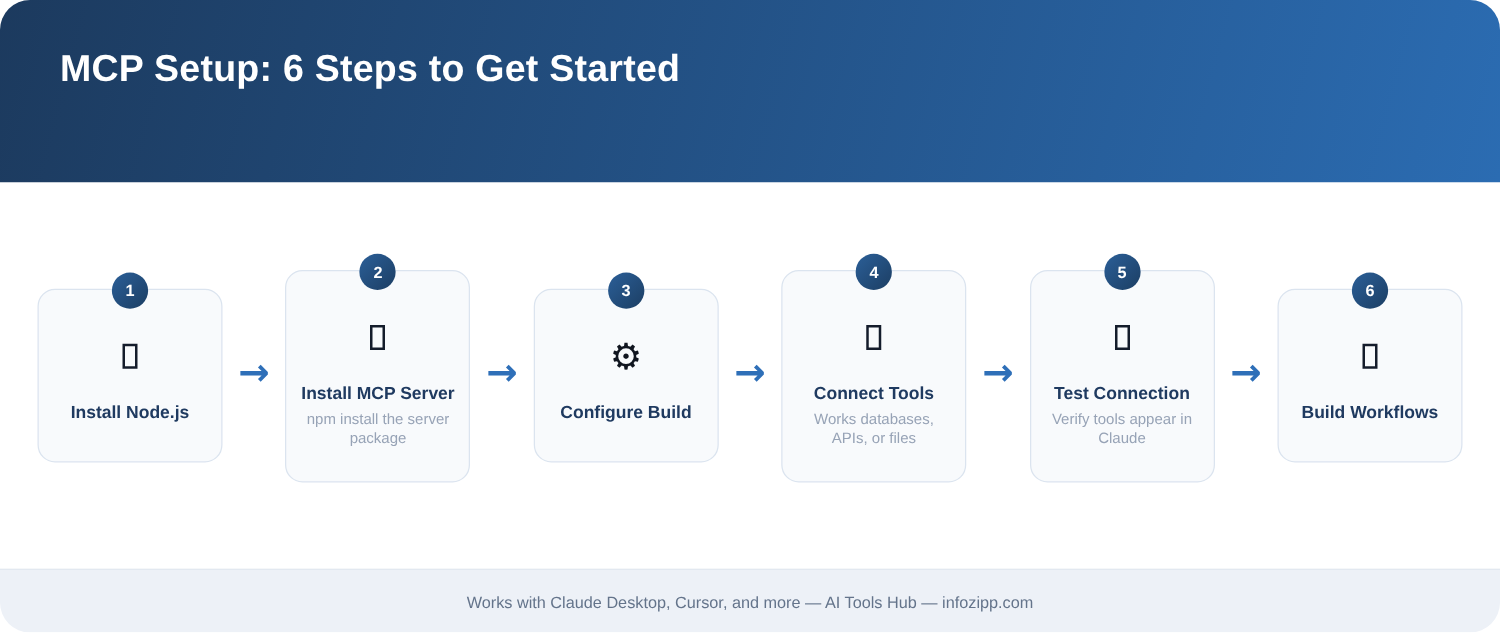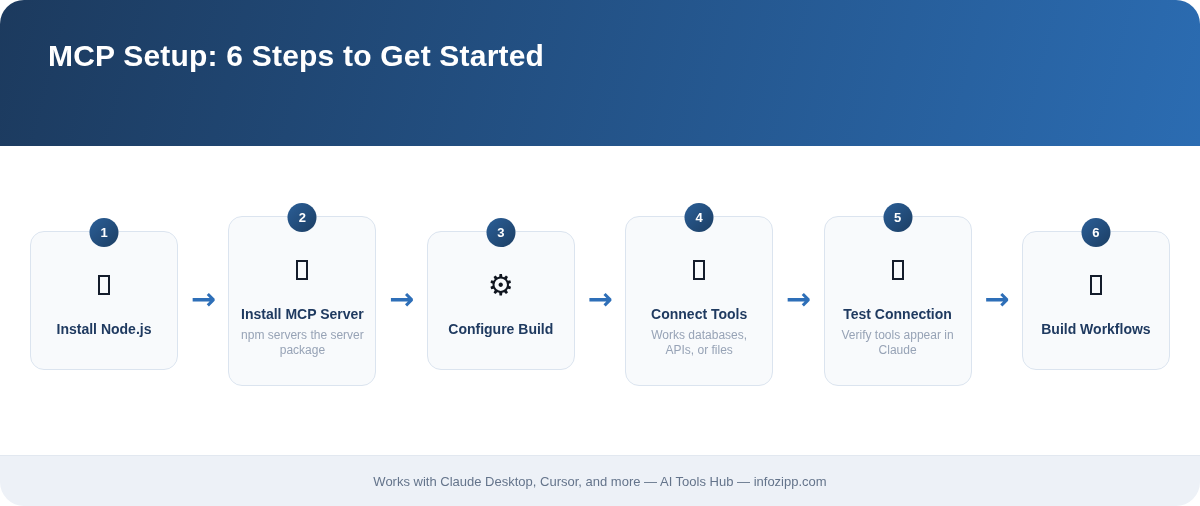--- a/index.html
+++ b/index.html
@@ -156,21 +156,21 @@
   </div>
 
   <div class="arrow" style="color: rgb(46, 111, 184);">→</div>
 
   <div class="step-card">
     <div class="badge" style="background: linear-gradient(135deg, rgb(43, 95, 152) 0%, rgb(28, 62, 99) 100%);">2</div>
     <div class="icon-slot">
           <div class="tofu"></div>
         </div>
     <div class="step-title">Install MCP Server</div>
-    <div class="step-desc">npm servers the server package</div>
+    <div class="step-desc">npm install the server package</div>
   </div>
 
   <div class="arrow" style="color: rgb(46, 111, 184);">→</div>
 
   <div class="step-card">
     <div class="badge" style="background: linear-gradient(135deg, rgb(43, 95, 152) 0%, rgb(28, 62, 99) 100%);">3</div>
     <div class="icon-slot">
           <span class="gear">⚙</span>
         </div>
     <div class="step-title">Configure Build</div>

